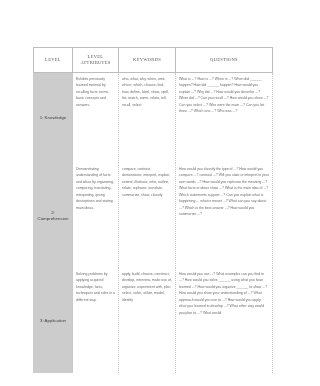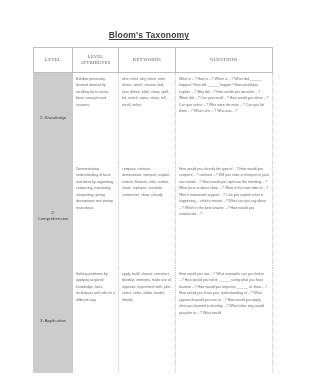--- a/index.html
+++ b/index.html
@@ -91,21 +91,20 @@
 
   tbody td p {
     margin: 0;
   }
 </style>
 </head>
 <body>
 
 <div class="page">
 
-  <div class="doc-title">Bloom's Taxonomy</div>
 
   <table class="taxonomy">
     <colgroup>
       <col class="c-level">
       <col class="c-attributes">
       <col class="c-keywords">
       <col class="c-questions">
     </colgroup>
     <thead>
       <tr>

